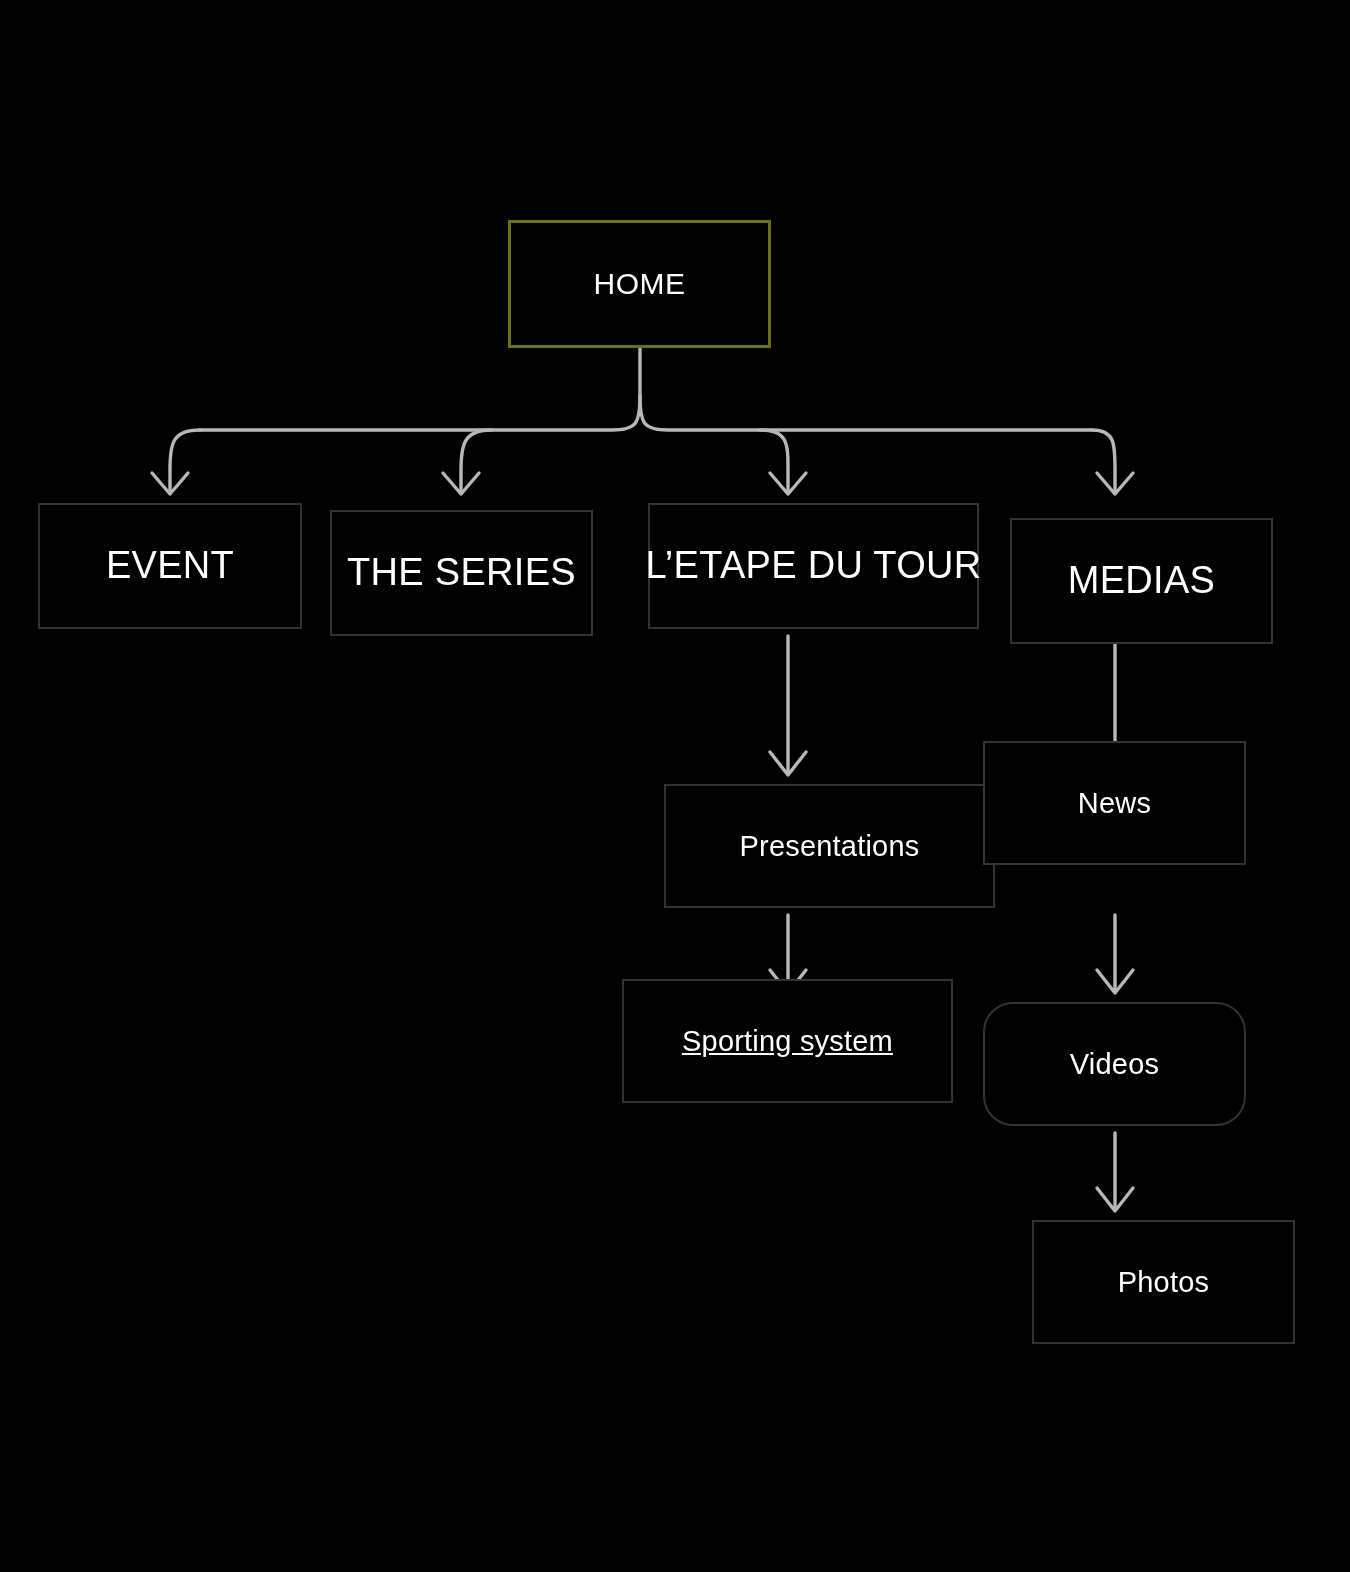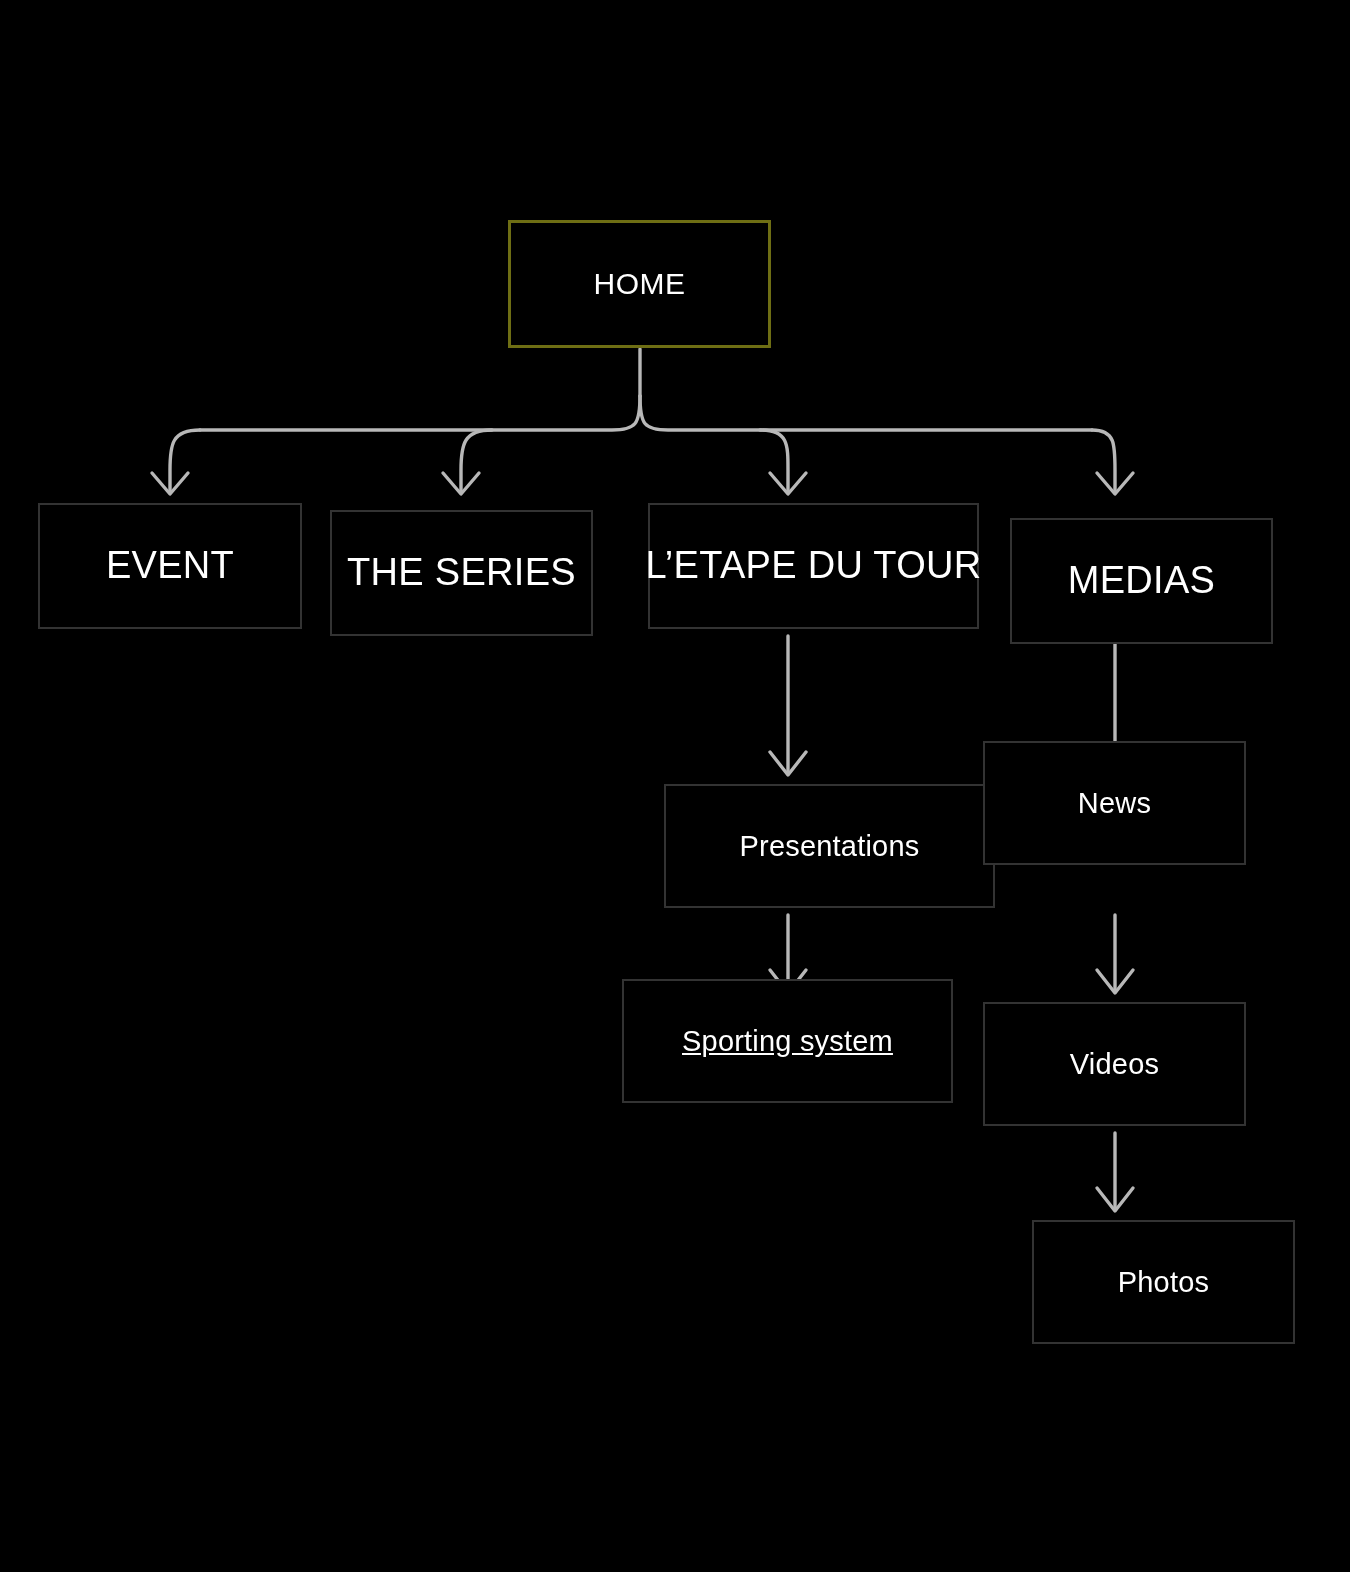--- a/index.html
+++ b/index.html
@@ -129,21 +129,21 @@
   </div>
 
   <div class="node level-2" style="left:983px; top:741px; width:263px; height:124px;">
     <span class="node-label">News</span>
   </div>
 
   <div class="node level-3" style="left:622px; top:979px; width:331px; height:124px;text-decoration:underline;">
     <span class="node-label">Sporting system</span>
   </div>
 
-  <div class="node level-3" style="left:983px; top:1002px; width:263px; height:124px;">
+  <div class="node level-3" style="left:983px; top:1002px; width:263px; height:124px;border-radius:30px;">
     <span class="node-label">Videos</span>
   </div>
 
   <div class="node level-4" style="left:1032px; top:1220px; width:263px; height:124px;text-align:right;">
     <span class="node-label">Photos</span>
   </div>
 
 </div>
 
 </body></html>

